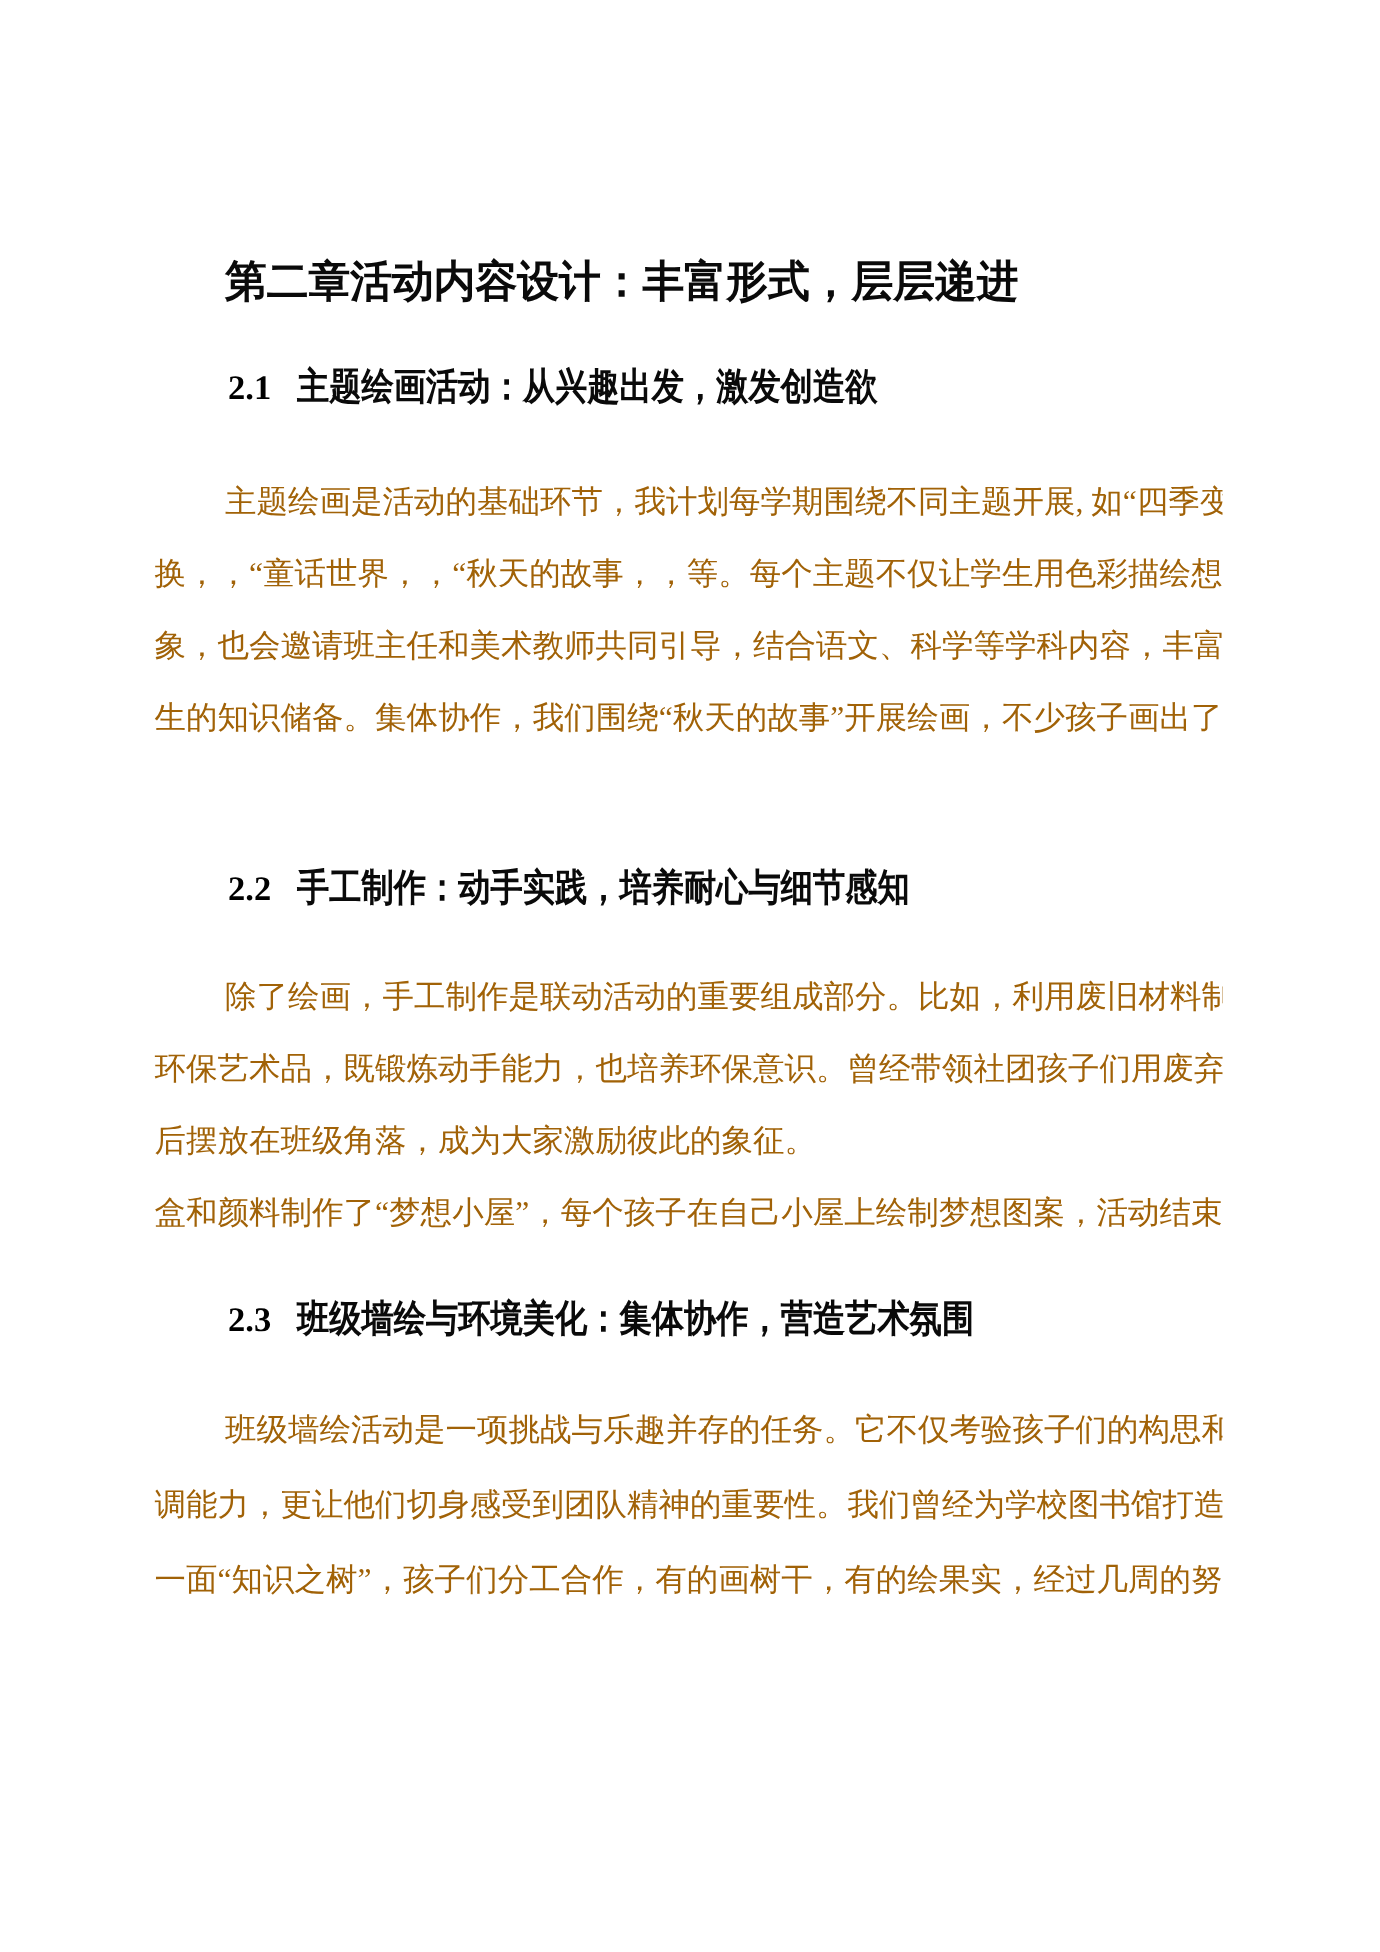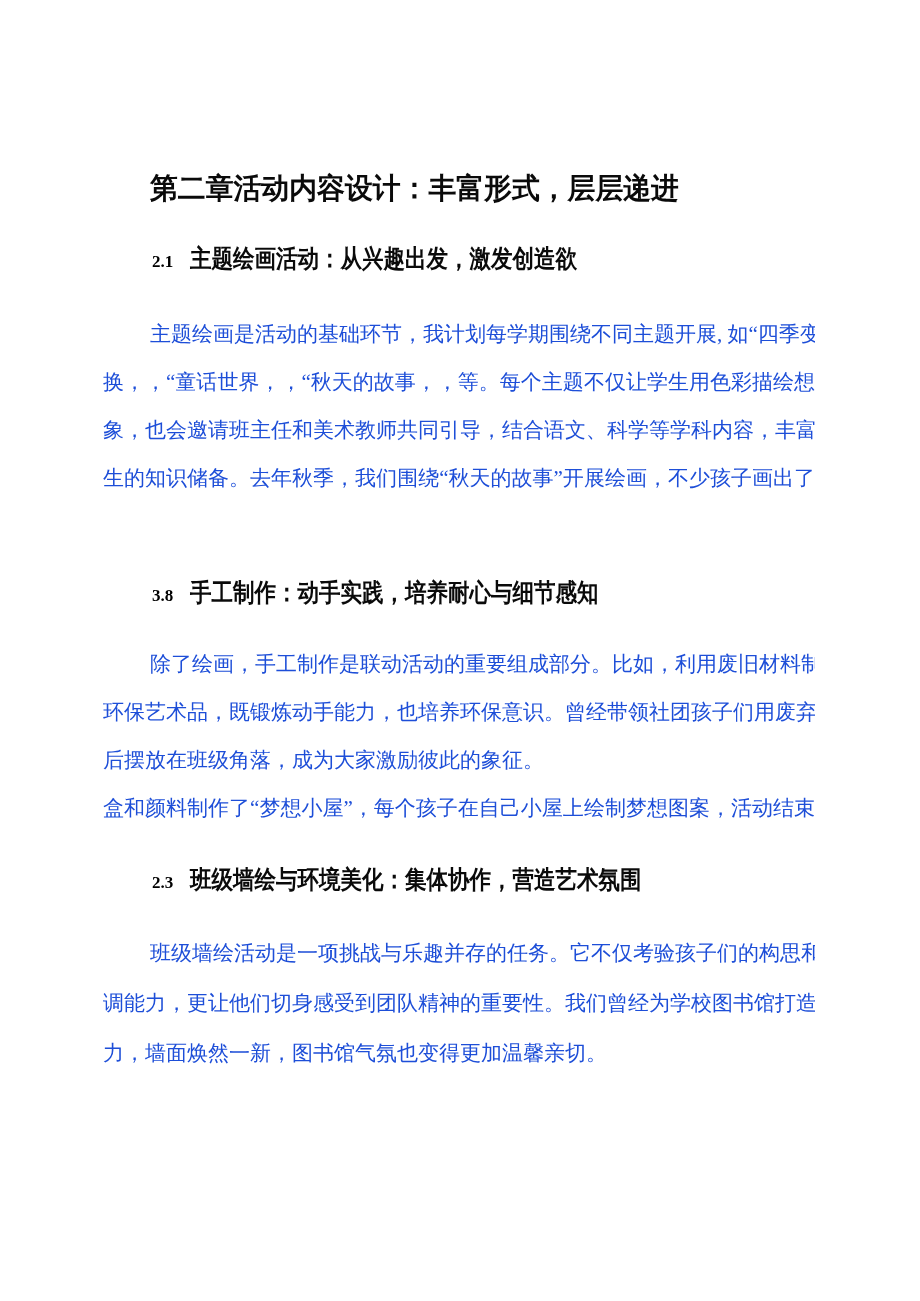--- a/index.html
+++ b/index.html
@@ -35,42 +35,42 @@
     position: absolute;
     left: 152px;
     margin: 0;
     white-space: nowrap;
     font-size: 24px;
     line-height: 30px;
   }
   .section-heading .sec-num {
     font-family: "Liberation Serif", "DejaVu Serif", serif;
     font-weight: bold;
-    font-size: 17px;
+    font-size: 23px;
     margin-right: 17px;
     letter-spacing: 0px;
   }
   .section-heading .sec-title {
     display: inline-block;
     font-family: "Liberation Sans", "DejaVu Sans", sans-serif;
     font-weight: bold;
     font-size: 25px;
     transform: scaleX(0.86);
     transform-origin: left center;
     color: #0a0a0a;
   }
   .heading-1 { top: 243px; }
   .heading-2 { top: 577px; }
   .heading-3 { top: 864px; }
   .paragraph {
     position: absolute;
     left: 103px;
     width: 712px;
     font-size: 21px;
-    color: #1d4ed8;
+    color: #a16207;
   }
   .para-1 { top: 310px; }
   .para-2 { top: 640px; }
   .para-3 { top: 928px; }
   .pline {
     height: 48px;
     line-height: 48px;
     text-align: justify;
     text-align-last: justify;
     white-space: nowrap;
@@ -92,37 +92,37 @@
   <h1 class="chapter-title">第二章活动内容设计：丰富形式，层层递进</h1>
 
   <h2 class="section-heading heading-1">
     <span class="sec-num">2.1</span><span class="sec-title">主题绘画活动：从兴趣出发，激发创造欲</span>
   </h2>
 
   <div class="paragraph para-1">
     <div class="pline first">主题绘画是活动的基础环节，我计划每学期围绕不同主题开展, 如“四季变</div>
     <div class="pline">换，，“童话世界，，“秋天的故事，，等。每个主题不仅让学生用色彩描绘想</div>
     <div class="pline">象，也会邀请班主任和美术教师共同引导，结合语文、科学等学科内容，丰富学</div>
-    <div class="pline">生的知识储备。去年秋季，我们围绕“秋天的故事”开展绘画，不少孩子画出了</div>
+    <div class="pline">生的知识储备。集体协作，我们围绕“秋天的故事”开展绘画，不少孩子画出了</div>
   </div>
 
   <h2 class="section-heading heading-2">
-    <span class="sec-num">3.8</span><span class="sec-title">手工制作：动手实践，培养耐心与细节感知</span>
+    <span class="sec-num">2.2</span><span class="sec-title">手工制作：动手实践，培养耐心与细节感知</span>
   </h2>
 
   <div class="paragraph para-2">
     <div class="pline first">除了绘画，手工制作是联动活动的重要组成部分。比如，利用废旧材料制作</div>
     <div class="pline">环保艺术品，既锻炼动手能力，也培养环保意识。曾经带领社团孩子们用废弃纸</div>
     <div class="pline last">后摆放在班级角落，成为大家激励彼此的象征。</div>
     <div class="pline">盒和颜料制作了“梦想小屋”，每个孩子在自己小屋上绘制梦想图案，活动结束</div>
   </div>
 
   <h2 class="section-heading heading-3">
     <span class="sec-num">2.3</span><span class="sec-title">班级墙绘与环境美化：集体协作，营造艺术氛围</span>
   </h2>
 
   <div class="paragraph para-3">
     <div class="pline first">班级墙绘活动是一项挑战与乐趣并存的任务。它不仅考验孩子们的构思和协</div>
     <div class="pline">调能力，更让他们切身感受到团队精神的重要性。我们曾经为学校图书馆打造了</div>
-    <div class="pline last">力，墙面焕然一新，图书馆气氛也变得更加温馨亲切。</div>
+    <div class="pline">一面“知识之树”，孩子们分工合作，有的画树干，有的绘果实，经过几周的努</div>
   </div>
 
 </div>
 
 </body></html>

